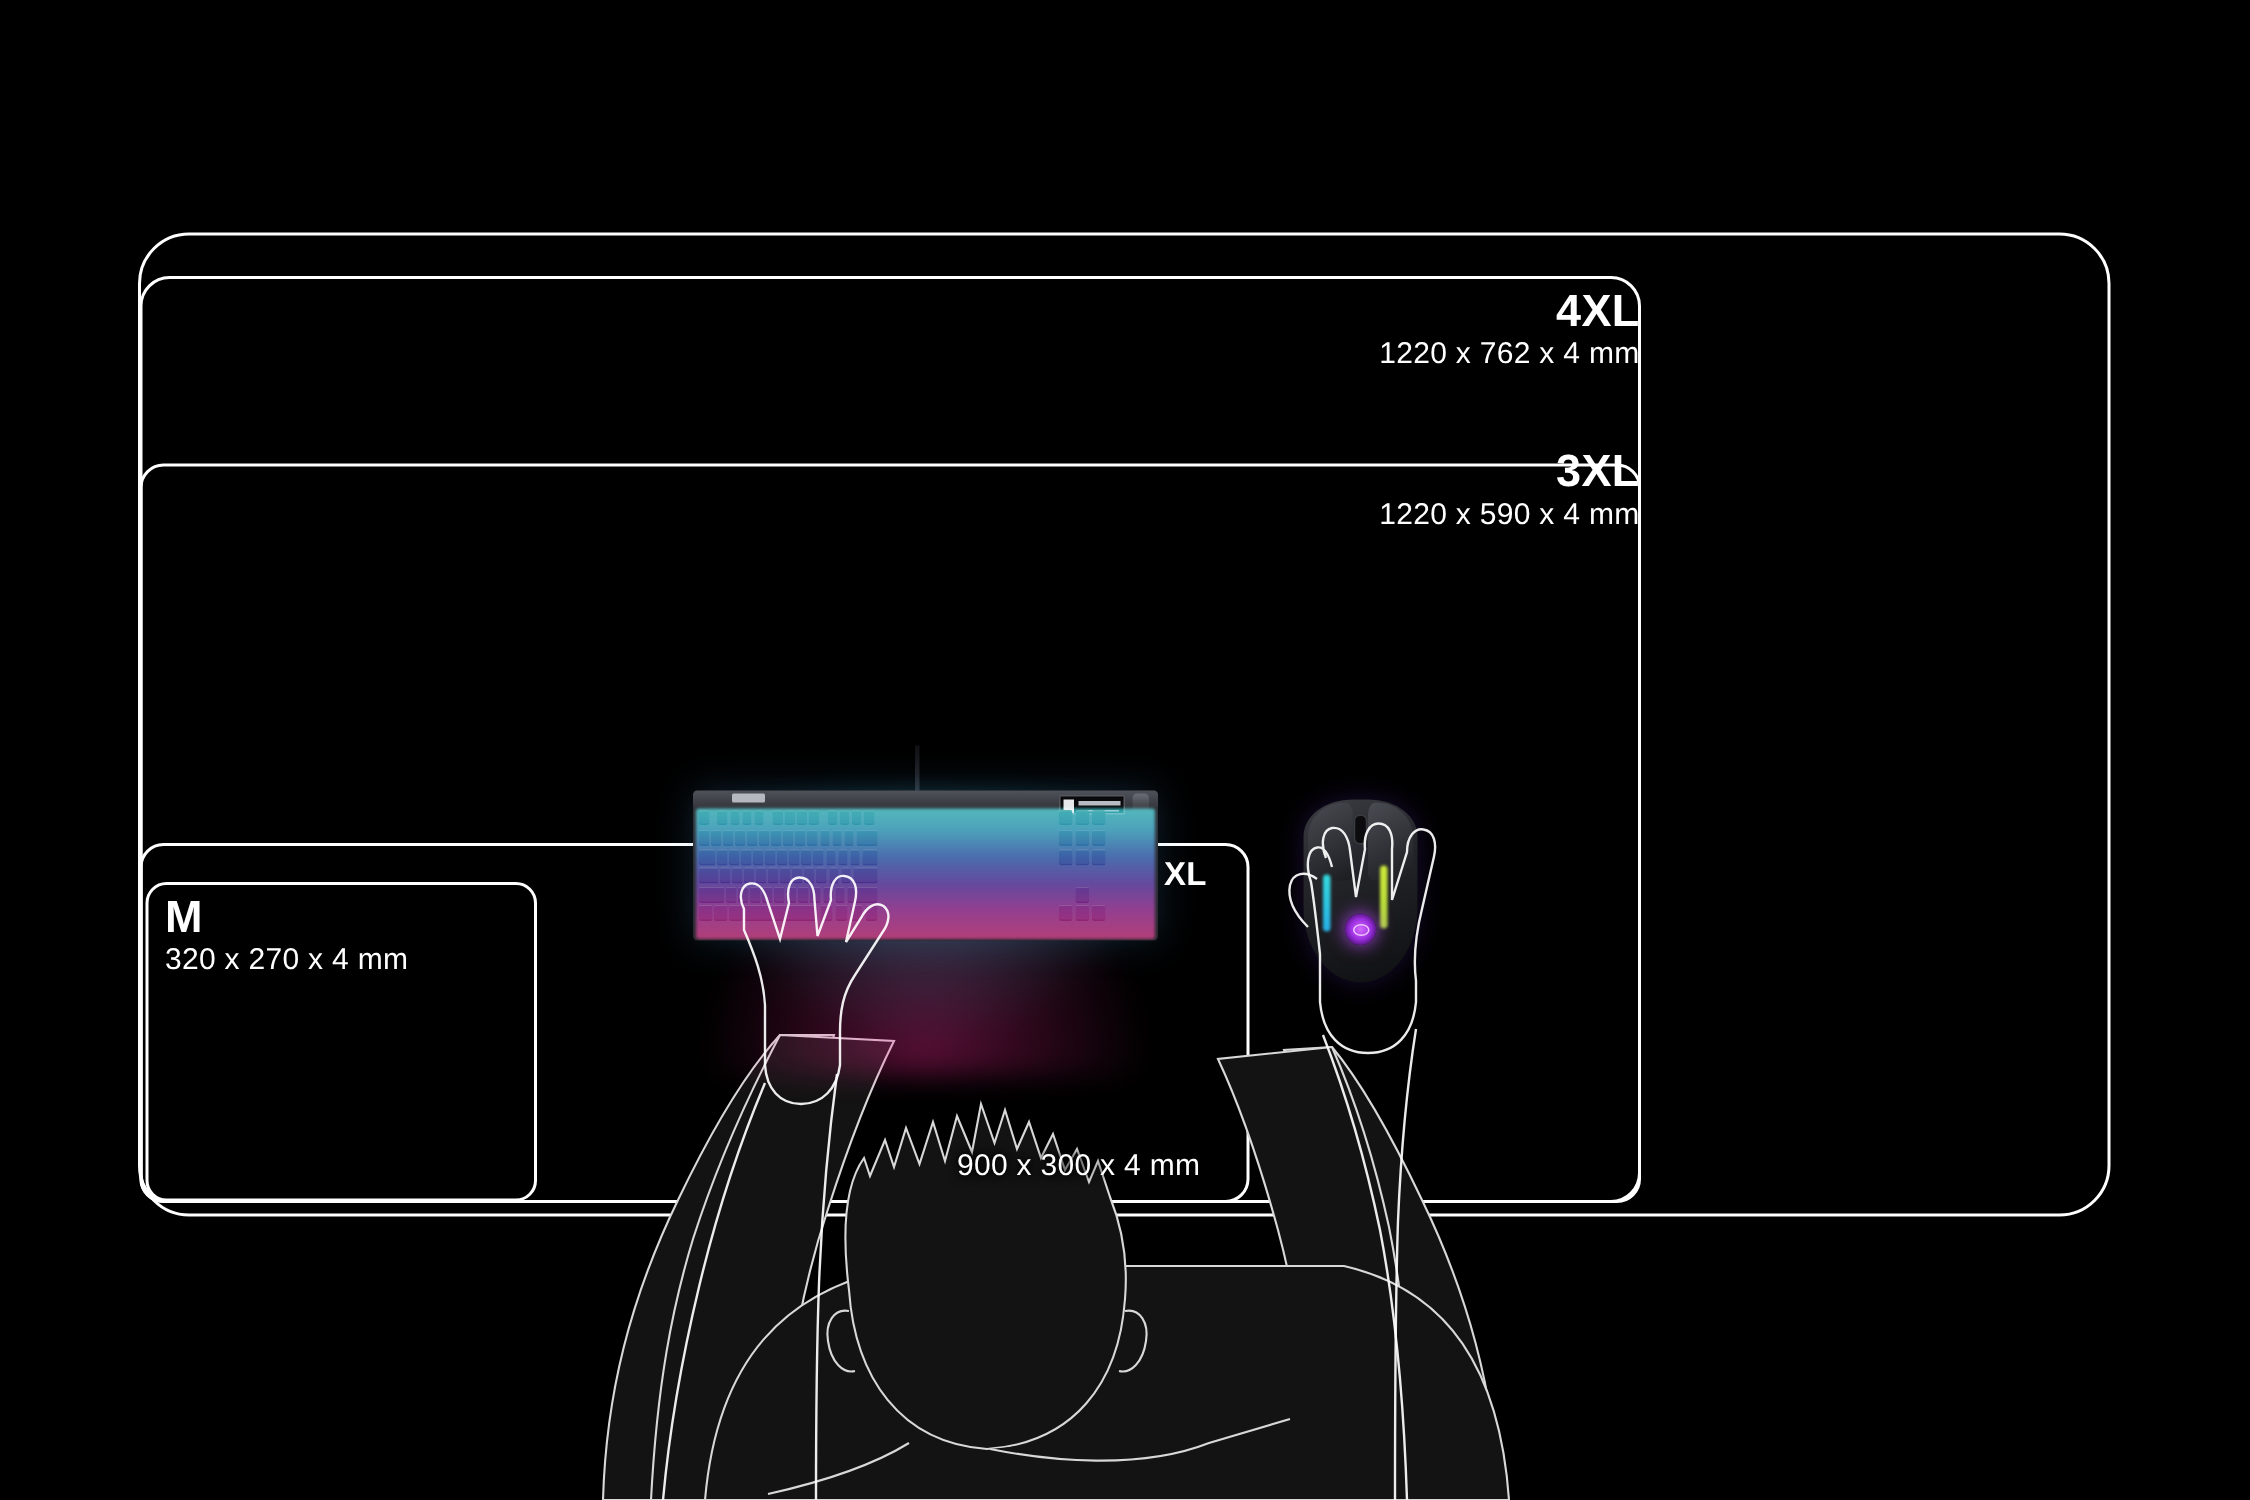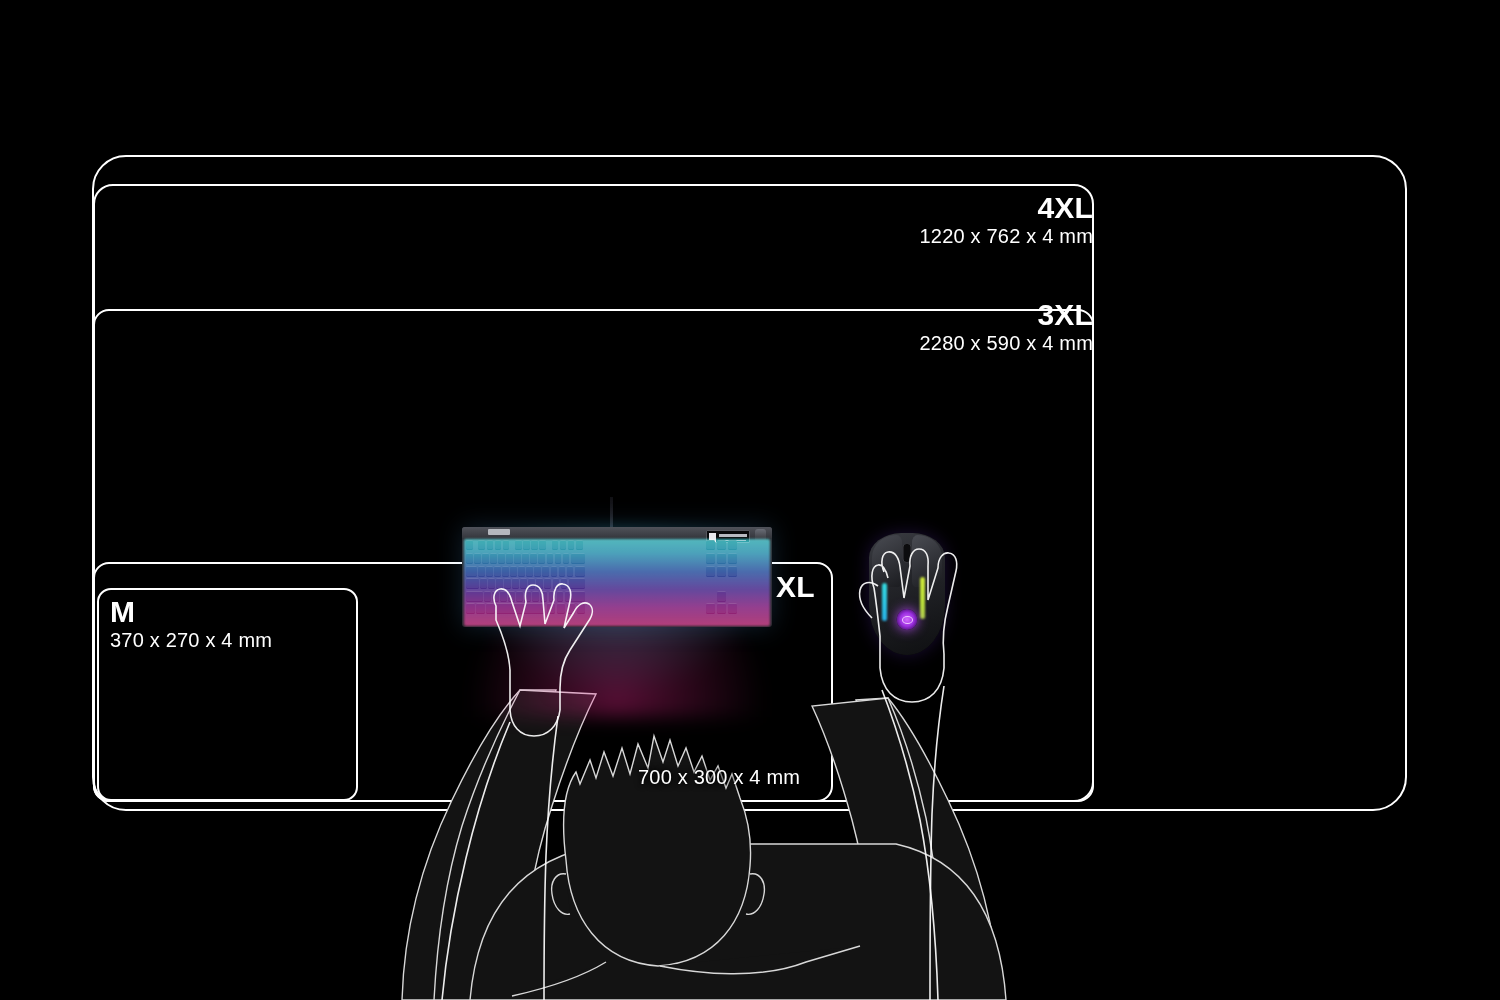--- a/index.html
+++ b/index.html
@@ -41,21 +41,21 @@
   .lbl .dim{
     font-size:20px; font-weight:400; line-height:1.25;
     letter-spacing:.2px;
   }
   .lbl.right{ text-align:right; }
 
   .lbl-5xl{ right:190px; top:192px; }
   .lbl-4xl{ right:407px; top:192px; }
   .lbl-3xl{ right:407px; top:299px; }
   .lbl-xl { left:776px;  top:571px; }
-  .lbl-xl .sz{ font-size:30px; }
+  .lbl-xl .sz{ font-size:22px; }
   .lbl-m  { left:110px;  top:596px; }
   .lbl-xl-dim{
     position:absolute; left:638px; top:766px;
     font-size:20px; letter-spacing:.2px; white-space:nowrap;
     z-index:40;
     text-shadow:0 0 4px #000, 0 0 7px #000;
   }
 
   
   #person{ position:absolute; left:0; top:0; width:1500px; height:1000px; z-index:5; }
@@ -447,26 +447,26 @@
   </svg>
 
 
   <div class="lbl lbl-4xl right" style="z-index:50;">
     <div class="sz">4XL</div>
     <div class="dim">1220 x 762 x 4 mm</div>
   </div>
 
   <div class="lbl lbl-3xl right" style="z-index:50;">
     <div class="sz">3XL</div>
-    <div class="dim">2280 x 590 x 4 mm</div>
+    <div class="dim">1220 x 590 x 4 mm</div>
   </div>
 
   <div class="lbl lbl-xl" style="z-index:50;">
     <div class="sz">XL</div>
   </div>
-  <div class="lbl-xl-dim">700 x 300 x 4 mm</div>
+  <div class="lbl-xl-dim">900 x 300 x 4 mm</div>
 
   <div class="lbl lbl-m" style="z-index:50;">
     <div class="sz">M</div>
-    <div class="dim">370 x 270 x 4 mm</div>
+    <div class="dim">320 x 270 x 4 mm</div>
   </div>
 
 </div>
 
 </body></html>

